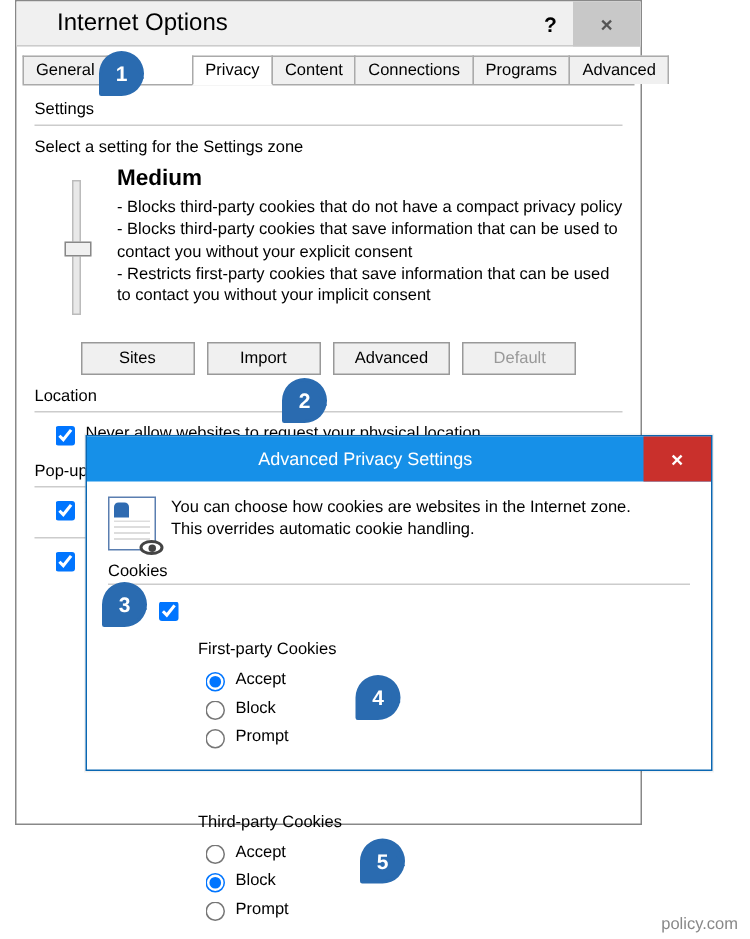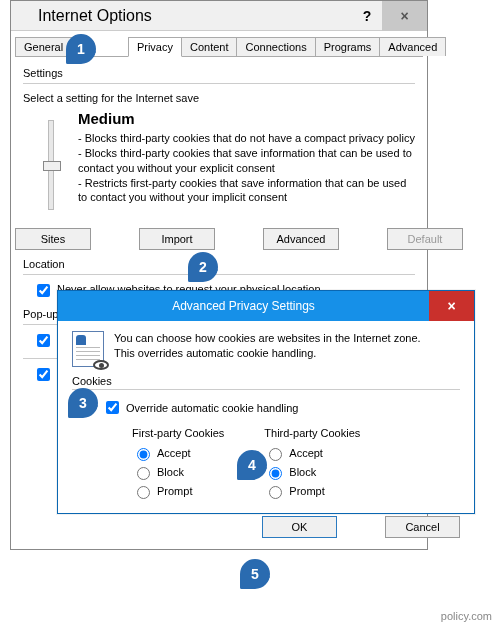--- a/index.html
+++ b/index.html
@@ -92,21 +92,21 @@
   }
   .medium-col { flex:1; }
   .medium-col b { font-size:15px; font-weight:bold; display:block; margin-bottom:4px;}
   .medium-col .bullet { font-size:11px; line-height:1.35; }
   .btn-row {
     display:flex; gap:8px; justify-content:center; margin-top:18px;
   }
   .btn {
     min-width:76px; height:22px; border:1px solid #999; background:#f0f0f0;
     font-size:11px; padding:0 14px; cursor:pointer;
-    display:flex; align-items:center; justify-content:center;margin-left:40px;
+    display:flex; align-items:center; justify-content:center;
   }
   .btn.disabled { color:#999; }
   .check-row { display:flex; align-items:flex-start; gap:4px; margin:2px 0 2px 10px; font-size:11px;}
   .check-row input { margin-top:1px; }
 
   
   .dialog {
     position:absolute;
     left: 57px; top: 290px;
     width: 418px;
@@ -140,21 +140,21 @@
   .dlg-icon .eye {
     position:absolute; right:-6px; bottom:-4px; width:16px; height:10px; border:2px solid #444; border-radius:50%; background:#fff;
   }
   .dlg-icon .eye::after{
     content:""; position:absolute; left:4px; top:1px; width:5px; height:5px; background:#444; border-radius:50%;
   }
   .dlg-desc { font-size:11px; line-height:1.35; }
   .cookie-group-label { margin-top:8px; font-size:11px; }
   .override-row { display:flex; align-items:center; gap:4px; margin:6px 0 10px 30px; position:relative;}
   .cookie-cols {
-    display:flex; gap:40px; margin-left:60px; margin-top:4px;
+    display:flex; gap:40px; margin-left:60px; margin-top:4px;flex-direction:column;
   }
   .cookie-col h4 { font-size:11px; font-weight:normal; margin:0 0 6px 0;}
   .radio-row { display:flex; align-items:center; gap:4px; font-size:11px; margin:3px 0;}
   .session-row { display:flex; align-items:center; gap:4px; margin:12px 0 0 60px; font-size:11px;}
   .dlg-btns {
     display:flex; gap:8px; justify-content:flex-end; margin-top:14px; position:relative;
   }
   .dlg-btns .btn { min-width:75px; }
 
   
@@ -194,21 +194,21 @@
     <div class="tab">Content</div>
     <div class="tab">Connections</div>
     <div class="tab">Programs</div>
     <div class="tab">Advanced</div>
   </div>
 
   <div class="content">
     <div class="group">
       <div class="group-label">Settings</div>
       <div class="hr"></div>
-      <div class="zone-text">Select a setting for the Internet save</div>
+      <div class="zone-text">Select a setting for the Settings zone</div>
       <div class="medium-row">
         <div class="slider-col">
           <div class="slider-track">
               <div class="slider-thumb"></div>
             </div>
         </div>
         <div class="medium-col">
           <b>Medium</b>
           <div class="bullet">- Blocks third-party cookies that do not have a compact privacy policy</div>
           <div class="bullet">- Blocks third-party cookies that save information that can be used to contact you without your explicit consent</div>
@@ -268,21 +268,20 @@
         <span>You can choose how cookies are websites in the Internet zone.</span><br>
         <span>This overrides automatic cookie handling.</span>
       </div>
     </div>
 
     <div class="cookie-group-label">Cookies</div>
     <div class="hr"></div>
 
     <div class="override-row">
       <input type="checkbox" checked="" style="">
-      <span>Override automatic cookie handling</span>
     </div>
 
     <div class="cookie-cols">
       <div class="cookie-col">
         <h4>First-party Cookies</h4>
         <div class="radio-row">
             <input type="radio" name="fp" checked="" style="">
             <span>Accept</span>
           </div>
         <div class="radio-row">

